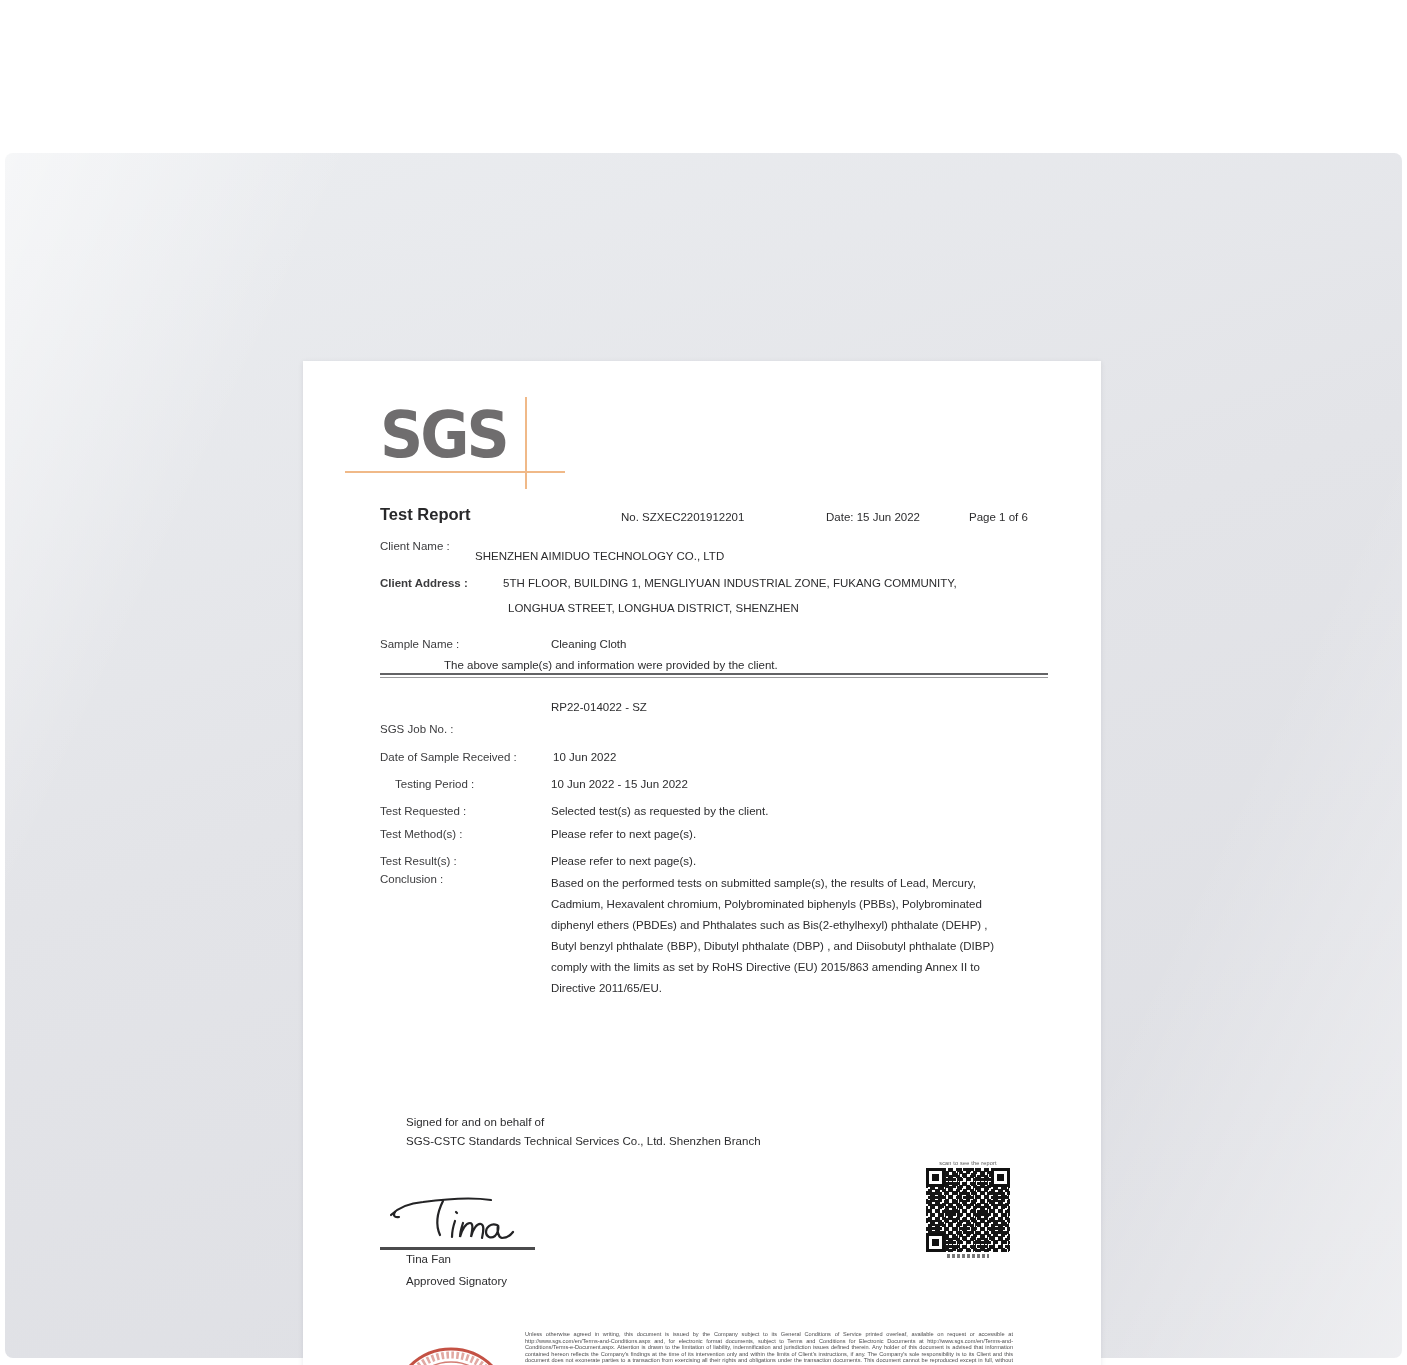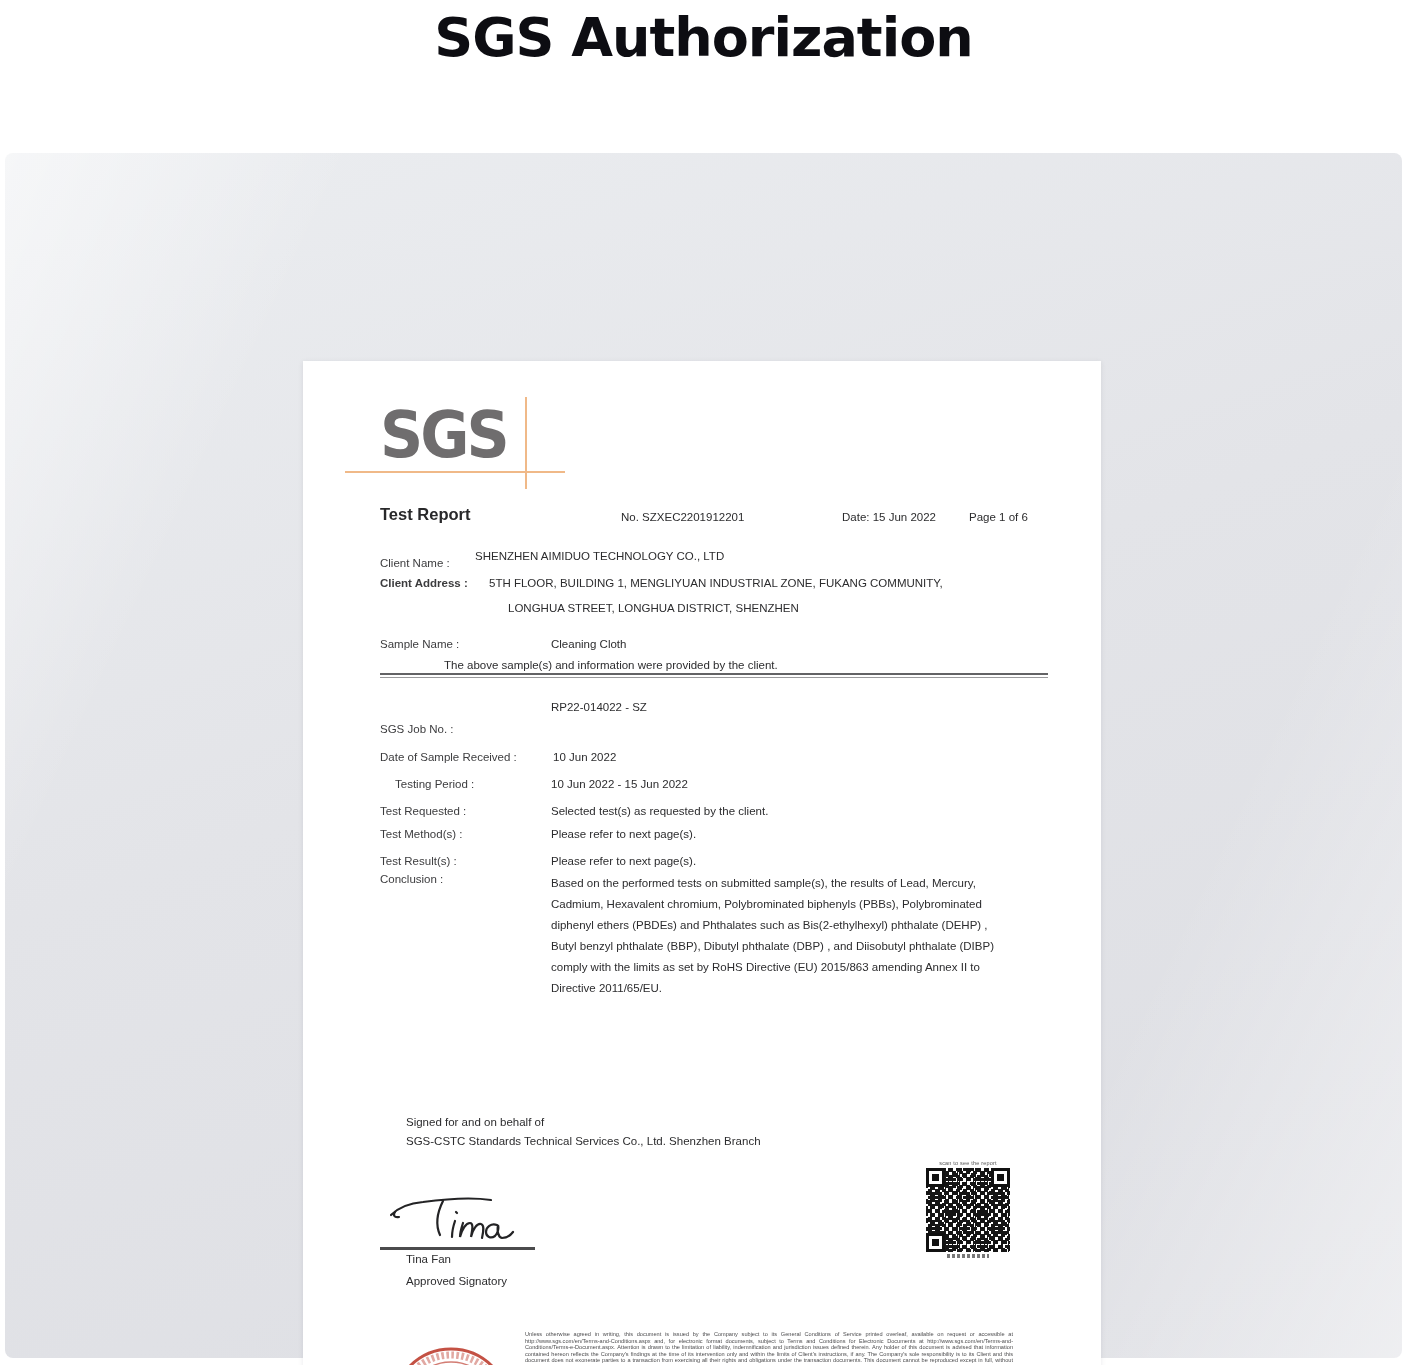--- a/index.html
+++ b/index.html
@@ -67,38 +67,37 @@
     position:absolute; left:222px; top:970px; width:488px;
     font-size:5.6px; line-height:6.5px; color:#4d4d4f; text-align:justify;
     white-space:normal; filter:blur(0.3px);
   }
 </style>
 </head>
 <body>
 
 <div class="stage">
 
-  <div class="page-title">SGS Authorization</div>
 
   <div class="panel">
     <div class="doc">
 
       <div class="abs sgs-logo" style="left:77px; top:36px;">SGS</div>
       <div class="cross-v" style="left:222px; top:36px; height:92px;"></div>
       <div class="cross-h" style="left:42px; top:110px; width:220px;"></div>
 
       <div class="abs heading" style="left:77px; top:144px;">Test Report</div>
       <div class="abs val" style="left:292px; top:150px;">No. SZXEC2201912201</div>
-      <div class="abs val" style="left:497px; top:150px;margin-left:16px;">Date: 15 Jun 2022</div>
+      <div class="abs val" style="left:497px; top:150px;">Date: 15 Jun 2022</div>
       <div class="abs val" style="left:640px; top:150px;">Page 1 of 6</div>
 
-      <div class="abs lbl" style="left:77px; top:196px;text-align:right;">Client Name :</div>
+      <div class="abs lbl" style="left:77px; top:179px;text-align:right;">Client Name :</div>
       <div class="abs val" style="left:146px; top:189px;">SHENZHEN AIMIDUO TECHNOLOGY CO., LTD</div>
       <div class="abs lbl" style="left:77px; top:216px;font-weight:bold;">Client Address :</div>
-      <div class="abs val" style="left:160px; top:216px;">5TH FLOOR, BUILDING 1, MENGLIYUAN INDUSTRIAL ZONE, FUKANG COMMUNITY,</div>
+      <div class="abs val" style="left:174px; top:216px;">5TH FLOOR, BUILDING 1, MENGLIYUAN INDUSTRIAL ZONE, FUKANG COMMUNITY,</div>
       <div class="abs val" style="left:179px; top:241px;">LONGHUA STREET, LONGHUA DISTRICT, SHENZHEN</div>
 
       <div class="abs lbl" style="left:77px; top:277px;">Sample Name :</div>
       <div class="abs val" style="left:222px; top:277px;">Cleaning Cloth</div>
       <div class="abs val" style="left:77px; top:298px;margin-left:38px;">The above sample(s) and information were provided by the client.</div>
       <div class="sep-rule"></div>
 
       <div class="abs lbl" style="left:77px; top:362px;">SGS Job No. :</div>
       <div class="abs val" style="left:222px; top:340px;">RP22-014022 - SZ</div>
 

